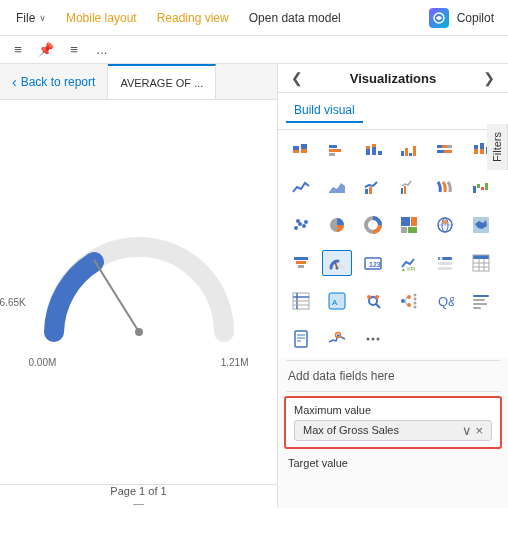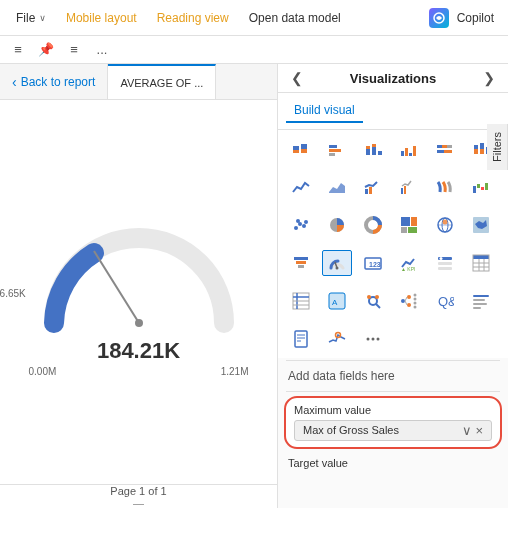--- a/index.html
+++ b/index.html
@@ -296,21 +296,21 @@
     .field-section {
       padding: 6px 10px 4px;
     }
     .field-section-title {
       font-size: 11px;
       color: #333;
       margin-bottom: 4px;
     }
     .field-section.highlighted {
       border: 2px solid #e74c3c;
-      border-radius: 13px;
+      border-radius: 3px;
       margin: 4px 6px;
       padding: 6px 8px;
       background: #fff;
     }
     .field-pill {
       display: flex;
       align-items: flex-start;
       background: #f0f0f0;
       border: 1px solid #ccc;
       border-radius: 3px;
@@ -409,21 +409,20 @@
           <svg viewBox="0 0 220 130" width="220" height="130">
 
             <path d="M 25 115 A 85 85 0 0 1 195 115" fill="none" stroke="#e8e8e8" stroke-width="20" stroke-linecap="round"></path>
 
             <path d="M 25 115 A 85 85 0 0 1 65 45" fill="none" stroke="#4472c4" stroke-width="20" stroke-linecap="round"></path>
 
             <line x1="110" y1="115" x2="65" y2="43" stroke="#888" stroke-width="2"></line>
             <circle cx="110" cy="115" r="4" fill="#888"></circle>
           </svg>
         </div>
-        <div class="gauge-value">184.21K</div>
         <div class="gauge-labels">
           <span>0.00M</span>
           <span>1.21M</span>
         </div>
       </div>
     </div>
 
     <div class="page-indicator">
       <span>Page 1 of 1</span>
       <span style="font-size:11px; color:#888;">—</span>

